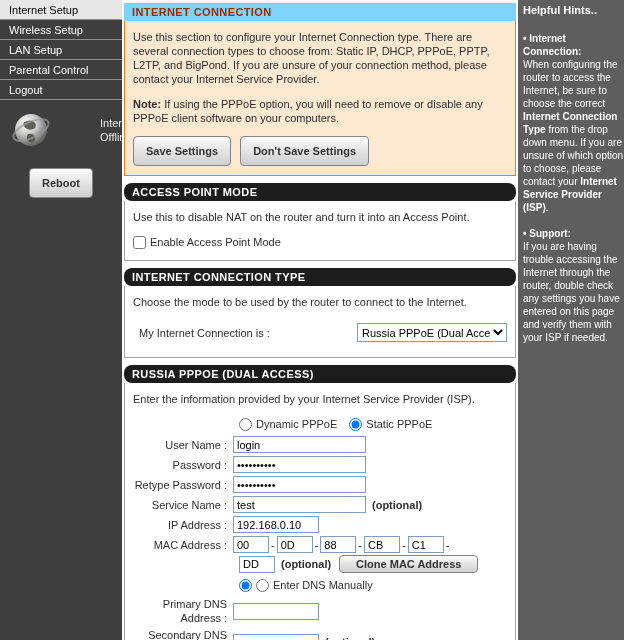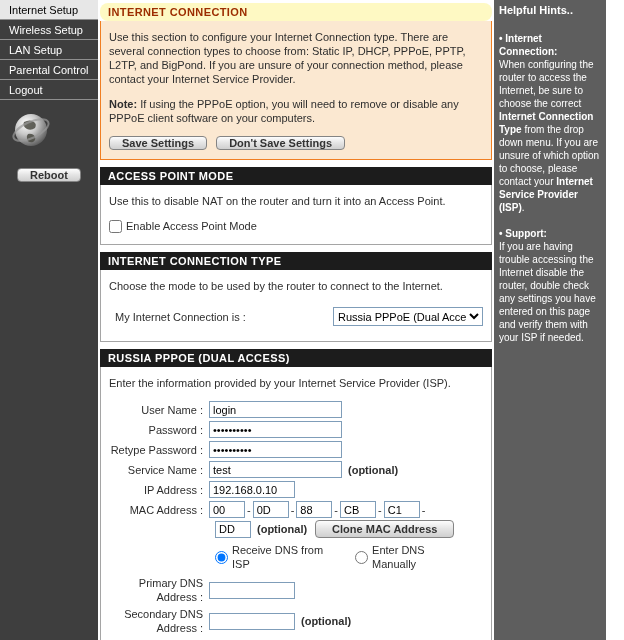--- a/index.html
+++ b/index.html
@@ -5,48 +5,48 @@
   * { box-sizing: border-box; }
   html,body { margin:0; padding:0; }
   body {
     width:624px; height:640px; overflow:hidden;
     font-family:"Liberation Sans", sans-serif; font-size:11px; color:#2e2e2e;
     background:#fff;
   }
   .layout { display:flex; width:624px; height:640px; }
 
   
-  .left-sidebar { width:98px; flex-shrink:0; background:#3e3e3e; }
+  .left-sidebar { width:122px; flex-shrink:0; background:#3e3e3e; }
   .nav-item {
     height:20px; line-height:20px; padding-left:9px; color:#fff;
     border-bottom:1px solid #8f8f8f; cursor:pointer; background:#3e3e3e;
     font-size:11px;
   }
   .nav-item.selected { background:#e7e7e7; color:#000; }
   .status-area { display:flex; align-items:center; padding:10px 4px 4px 10px;gap:40px; }
   .status-text { color:#e8e8e8; line-height:14px; padding-left:6px; }
   .reboot-row { text-align:center; margin-top:14px; }
 
   
   .gray-btn {
     background:linear-gradient(#fdfdfd,#e6e6e6 45%,#cfcfcf);
     border:1px solid #848484; border-radius:4px;
     font-family:"Liberation Sans",sans-serif; font-size:11px; font-weight:bold;
-    color:#333; padding:0 12px; cursor:pointer;
+    color:#333; padding:8px 12px; cursor:pointer;
   }
 
   
   .main { width:396px; flex-shrink:0; background:#fff; padding:3px 2px; }
   .section { margin-bottom:7px; }
   .section-header {
     height:18px; line-height:18px; padding-left:8px;
     font-weight:bold; font-size:11px; letter-spacing:0.4px;
   }
-  .section.orange .section-header { background:#fef9c3; color:#9c2d00;border-radius:8px; }
-  .section.dark .section-header { background:#1c1c1c; color:#fff; }
+  .section.orange .section-header { background:#7dd3fc; color:#9c2d00; }
+  .section.dark .section-header { background:#1c1c1c; color:#fff;border-radius:8px; }
   .section-body {
     border:1px solid #a5a5a5; border-top:none; padding:9px 8px; background:#fff;
     line-height:14px;
   }
   .section.orange .section-body { background:#fbe8d1; border:1px solid #f07e21; border-top:none; }
   .section-body p { margin:0 0 11px 0; }
   .btn-row { display:flex; gap:9px; margin-top:2px; }
 
   .check-row { display:flex; align-items:center; margin:4px 0 2px 0; }
   input[type="checkbox"], input[type="radio"] { margin:0 4px 0 0; }
@@ -162,20 +162,26 @@
         </div>
       </div>
     </div>
 
     <div class="section dark">
       <div class="section-header">RUSSIA PPPOE (DUAL ACCESS)</div>
       <div class="section-body">
         <p>Enter the information provided by your Internet Service Provider (ISP).</p>
 
         <div class="form">
+          <div class="center-radios">
+            <input type="radio" name="pppoe-mode" style="">
+            <span class="radio-label">Dynamic PPPoE</span>
+            <input type="radio" name="pppoe-mode" checked="" style="">
+            <span class="radio-label">Static PPPoE</span>
+          </div>
 
           <div class="form-row">
             <span class="form-label">User Name :</span>
             <input class="txt w-long" type="text" value="login" style="">
           </div>
 
           <div class="form-row">
             <span class="form-label">Password :</span>
             <input class="txt w-long" type="text" value="••••••••••" style="">
           </div>
@@ -211,21 +217,20 @@
           </div>
 
           <div class="form-row indent">
             <input class="txt w-mac" type="text" value="DD" style="">
             <span class="suffix" style="margin-right:8px">(optional)</span>
             <button class="gray-btn" style="padding:2px 16px">Clone MAC Address</button>
           </div>
 
           <div class="center-radios" style="margin-top:5px">
             <input type="radio" name="dns-mode" checked="" style="">
-            <span class="radio-label">Receive DNS from ISP</span>
             <input type="radio" name="dns-mode" style="">
             <span class="radio-label">Enter DNS Manually</span>
           </div>
 
           <div class="form-row">
             <span class="form-label">Primary DNS Address :</span>
             <input class="txt w-ip" type="text" value="" style="">
           </div>
 
           <div class="form-row">
@@ -242,17 +247,17 @@
   <div class="hints">
     <div class="hints-title">Helpful Hints..</div>
 
     <div class="hint-item">
       <div class="hint-head">• Internet Connection:</div>
       <div class="hint-text"><span>When configuring the router to access the Internet, be sure to choose the correct </span><b>Internet Connection Type</b><span> from the drop down menu. If you are unsure of which option to choose, please contact your </span><b>Internet Service Provider (ISP)</b><span>.</span></div>
     </div>
 
     <div class="hint-item">
       <div class="hint-head">• Support:</div>
-      <div class="hint-text">If you are having trouble accessing the Internet disable the router, double check any settings you have entered on this page and verify them with your ISP if needed.</div>
+      <div class="hint-text">If you are having trouble accessing the Internet through the router, double check any settings you have entered on this page and verify them with your ISP if needed.</div>
     </div>
   </div>
 
 </div>
 
 </body></html>

